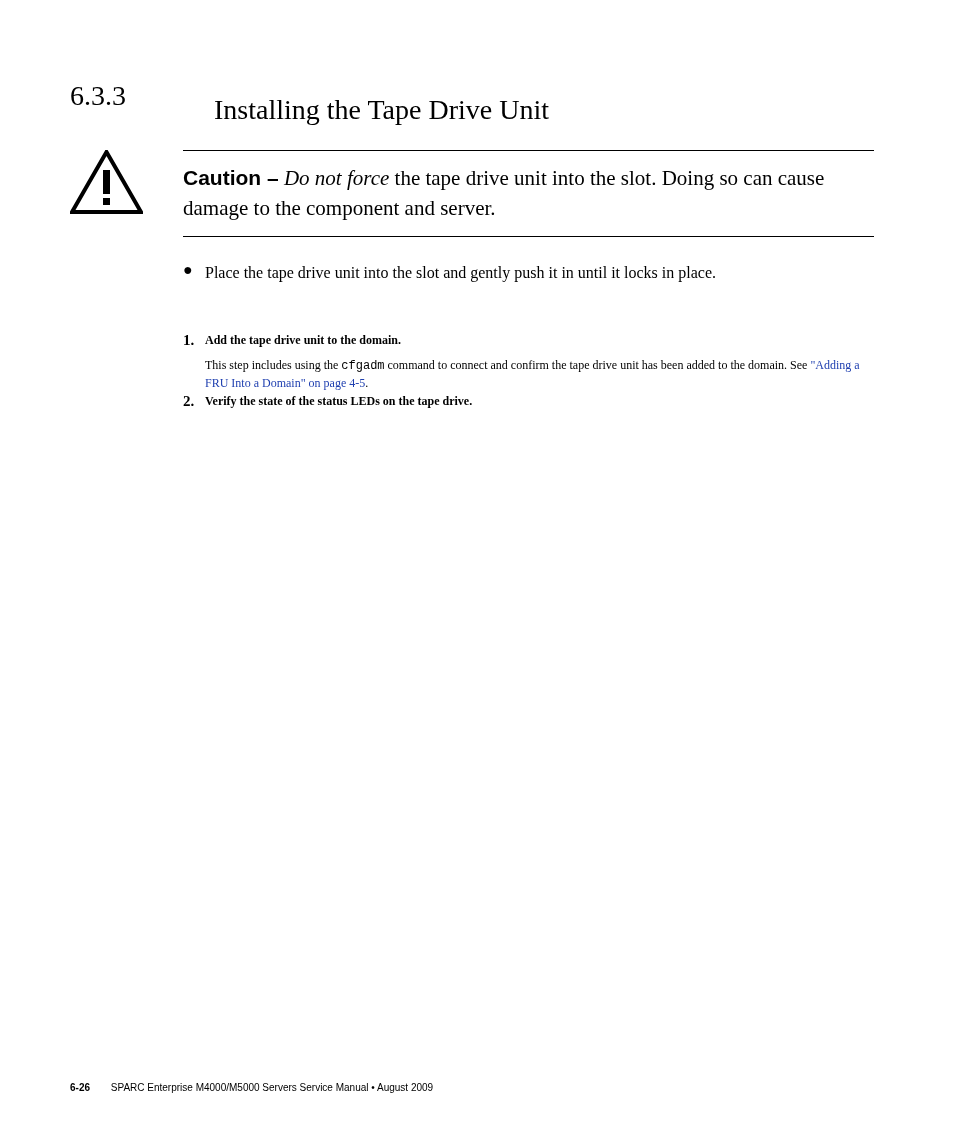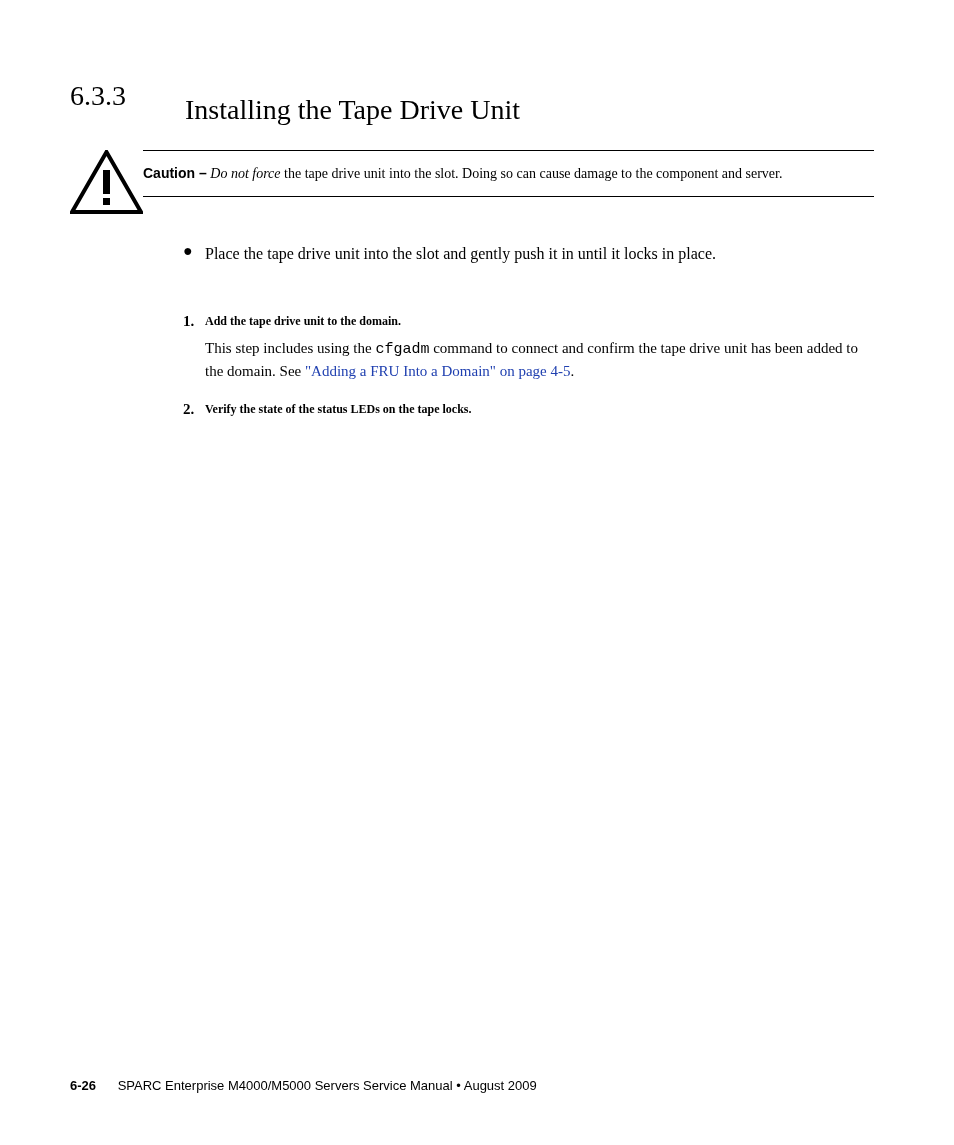--- a/index.html
+++ b/index.html
@@ -11,20 +11,21 @@
     width: 954px;
     height: 1145px;
     position: relative;
   }
   .page {
     padding: 80px 80px 0 70px;
   }
   .section-heading {
     display: flex;
     margin-bottom: 24px;
+    gap: 29px;
   }
   .section-num {
     width: 115px;
     font-size: 28px;
     font-weight: 400;
   }
   .section-title {
     font-size: 28px;
     font-weight: 400;
     margin-top: 14px;
@@ -41,21 +42,22 @@
   }
   .caution-icon svg {
     width: 73px;
     height: 64px;
   }
   .caution-text {
     flex: 1;
     border-top: 1.5px solid #000;
     border-bottom: 1.5px solid #000;
     padding: 12px 0 12px 0;
-    font-size: 14px;
+    margin-left: 40px;
+    font-size: 21px;
     line-height: 1.45;
   }
   .caution-label {
     font-weight: bold;
     font-family: Arial, Helvetica, sans-serif;
   }
   .italic { font-style: italic; }
   .body-col {
     margin-left: 113px;
   }
@@ -87,36 +89,35 @@
     width: 22px;
     flex-shrink: 0;
   }
   .num-title {
     font-weight: bold;
     font-size: 12px;
     line-height: 1.4;
   }
   .num-body {
     margin-left: 22px;
-    font-size: 15px;
+    font-size: 12px;
     line-height: 1.45;
-    margin-bottom: 18px;
   }
   .mono {
     font-family: "Courier New", Courier, monospace;
   }
   .link {
     color: #2040b0;
   }
   .footer {
     position: absolute;
     bottom: 52px;
     left: 70px;
     font-family: Arial, Helvetica, sans-serif;
-    font-size: 13px;
+    font-size: 10px;
   }
   .footer-pagenum {
     font-weight: bold;
     margin-right: 18px;
   }
 </style>
 </head>
 <body>
 
 <div class="page">
@@ -152,21 +153,21 @@
     <div class="numlist">
       <div class="num-row">
         <div class="num-mark">1.</div>
         <div class="num-title">Add the tape drive unit to the domain.</div>
       </div>
       <div class="num-body">
         <span>This step includes using the </span><span class="mono">cfgadm</span><span> command to connect and confirm the tape drive unit has been added to the domain. See </span><span class="link">"Adding a FRU Into a Domain" on page 4-5</span><span>.</span>
       </div>
       <div class="num-row">
         <div class="num-mark">2.</div>
-        <div class="num-title">Verify the state of the status LEDs on the tape locks.</div>
+        <div class="num-title">Verify the state of the status LEDs on the tape drive.</div>
       </div>
     </div>
   </div>
 
 </div>
 
 <div class="footer">
   <span class="footer-pagenum">6-26</span>
   <span>SPARC Enterprise M4000/M5000 Servers Service Manual • August 2009</span>
 </div>

